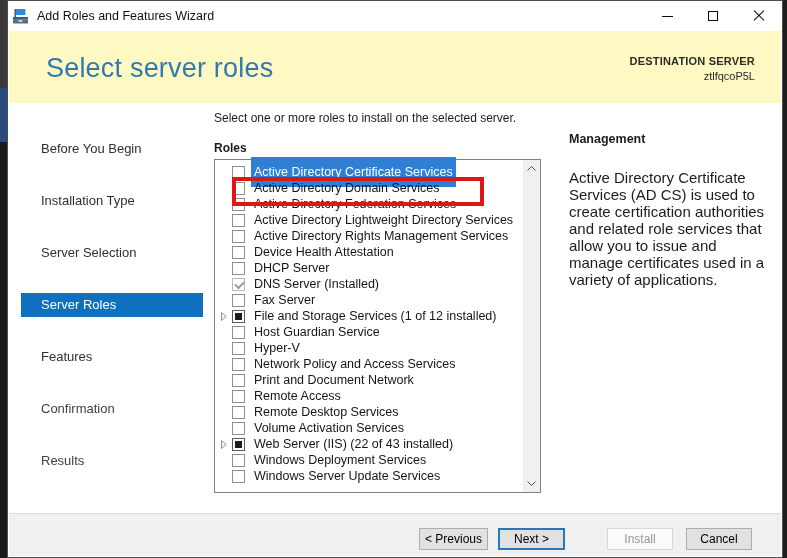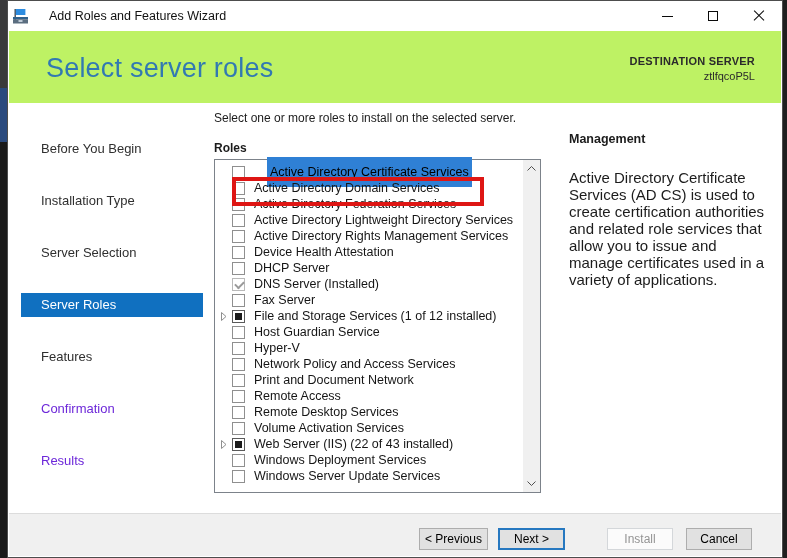--- a/index.html
+++ b/index.html
@@ -25,47 +25,47 @@
   }
 
   .window{
     position:absolute;left:7px;top:0;width:776px;height:558px;
     background:#fff;border:1px solid #4d4d4d;
   }
 
   
   .titlebar{position:relative;height:30px;background:#fff;display:flex;align-items:center;padding-left:4px;}
   .app-icon{width:17px;height:17px;display:inline-block;flex:0 0 17px;}
-  .title-text{margin-left:20px;font-size:12.5px;color:#111;}
+  .title-text{margin-left:8px;font-size:12.5px;color:#111;}
   .win-controls{position:absolute;right:0;top:0;height:30px;display:flex;}
   .wc{width:46px;height:30px;display:flex;align-items:center;justify-content:center;cursor:default;}
   .glyph-min{width:11px;height:1px;background:#0a0a0a;}
   .glyph-max{width:10px;height:10px;border:1px solid #0a0a0a;background:transparent;}
   .glyph-close{position:relative;width:12px;height:12px;}
   .glyph-close::before,.glyph-close::after{
     content:"";position:absolute;left:-1px;top:5px;width:14px;height:1.2px;background:#0a0a0a;
   }
   .glyph-close::before{transform:rotate(45deg);}
   .glyph-close::after{transform:rotate(-45deg);}
 
   
-  .header{position:absolute;left:1px;right:1px;top:30px;height:72px;background:#bef264;}
+  .header{position:absolute;left:1px;right:1px;top:30px;height:72px;background:#fef9c3;}
   .header h1{
     position:absolute;left:37px;top:22px;
     font-size:27px;font-weight:400;color:var(--headline);letter-spacing:0.2px;
   }
   .dest{position:absolute;right:26px;top:24px;text-align:right;color:#2b2b2b;}
   .dest-label{font-size:11px;font-weight:bold;letter-spacing:0.2px;text-align:right;}
   .dest-value{font-size:11px;margin-top:3px;}
 
   
   .sidebar{position:absolute;left:13px;top:108px;width:182px;}
   .side-item{height:24px;line-height:24px;padding-left:20px;font-size:13px;color:#2f2f2f;cursor:default;white-space:nowrap;margin-top:28px;}
   .side-item.selected{background:var(--accent);color:#fff;}
-  .side-item.disabled{color:#6d28d9;}
+  .side-item.disabled{color:#404040;}
 
   
   .instruction{position:absolute;left:206px;top:110px;font-size:12px;color:#1c1c1c;}
   .roles-label{position:absolute;left:206px;top:140px;font-size:12px;font-weight:bold;color:#1c1c1c;}
 
   .roles-list{
     position:absolute;left:206px;top:158px;width:327px;height:334px;
     background:#fff;border:1px solid #7c828a;
   }
   .rows{position:absolute;left:0;top:4px;right:18px;}
@@ -73,21 +73,21 @@
   .expander{flex:0 0 10px;width:10px;height:10px;display:flex;align-items:center;}
   .cb{flex:0 0 13px;width:13px;height:13px;border:1px solid #8f8f8f;background:#fff;margin-left:1px;position:relative;}
   .cb.checked-disabled{border-color:#b9b9b9;}
   .cb.checked-disabled::after{
     content:"";position:absolute;left:1.5px;top:2px;width:7px;height:4px;
     border-left:2px solid #9a9a9a;border-bottom:2px solid #9a9a9a;transform:rotate(-45deg);
   }
   .cb.indeterminate{border-color:#5a5a5a;}
   .cb.indeterminate::after{content:"";position:absolute;left:2px;top:2px;right:2px;bottom:2px;background:#1b1b1b;}
   .lbl{margin-left:9px;}
-  .row.selected .lbl{background:var(--hl);color:#000000;padding:8px 3px;margin-left:22px;}
+  .row.selected .lbl{background:var(--hl);color:#ffffff;padding:8px 3px;margin-left:6px;}
 
   
   .scrollbar{position:absolute;right:0;top:0;bottom:0;width:17px;background:#f0f0f0;}
   .sb-btn{position:absolute;left:0;width:17px;height:17px;display:flex;align-items:center;justify-content:center;}
   .sb-btn.up{top:0;}
   .sb-btn.down{bottom:0;}
 
   
   .annotation-box{
     position:absolute;left:224px;top:176px;width:252px;height:29px;

